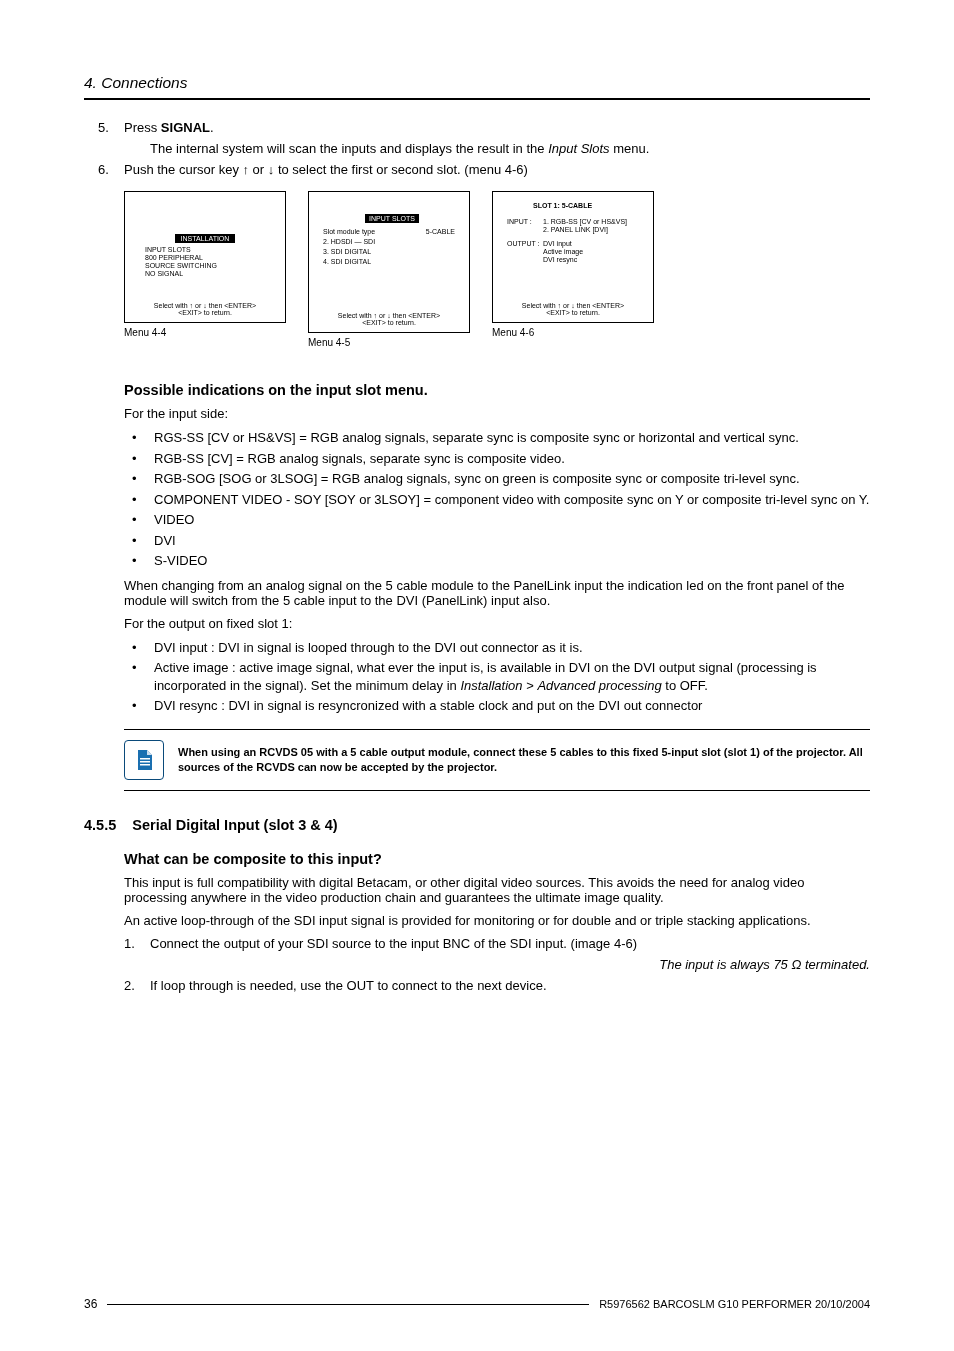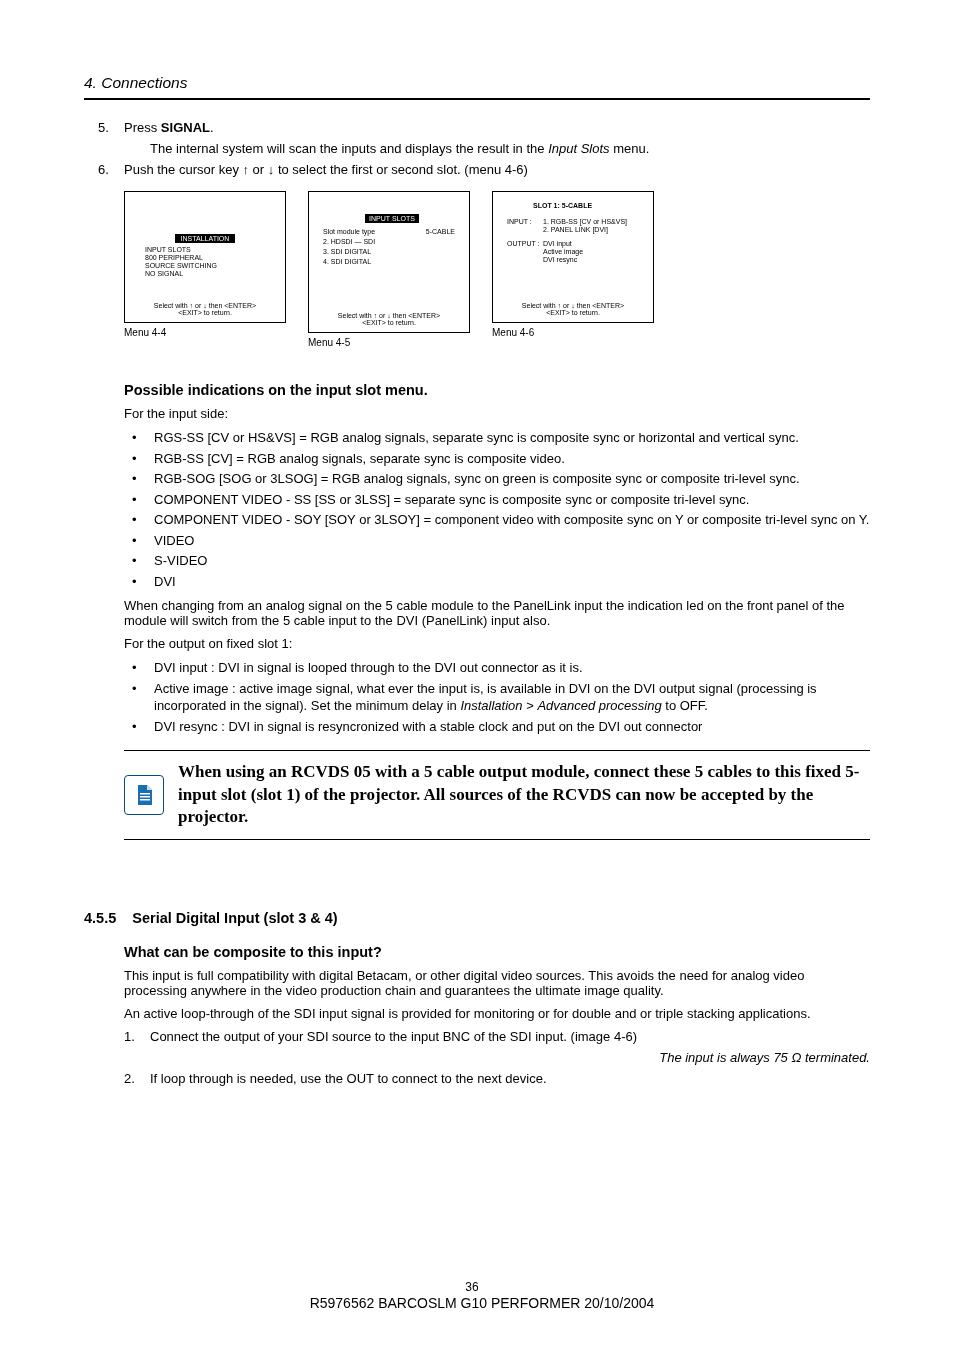--- a/index.html
+++ b/index.html
@@ -61,32 +61,32 @@
     border-top: 1.5px solid #000;
     border-bottom: 1.5px solid #000;
     padding: 10px 0;
   }
   .note-icon {
     width: 38px; height: 38px; border:1px solid #0a4a7a; border-radius:4px;
     background:#fff; display:flex; align-items:center; justify-content:center;
     flex: 0 0 38px; margin-right: 14px;
   }
   .note-icon svg { width:24px; height:24px; }
-  .note-text { font-weight: bold; font-size: 17px; line-height:1.35;font-family:Liberation Serif, serif;}
+  .note-text { font-weight: bold; font-size: 11px; line-height:1.35;}
   .sec-num-row { display:flex; gap:16px; align-items:baseline; margin-top:26px;}
-  .sec-num { font-weight:bold; font-size:14.5px;margin-top:44px;}
+  .sec-num { font-weight:bold; font-size:14.5px;}
   .sec-title { font-weight:bold; font-size:14.5px;}
   .italic { font-style: italic; }
   .page-footer {
     position:absolute; bottom:40px; left:84px; right:84px;
   }
-  .page-footer .line { display:flex; align-items:center;flex-direction:column; }
+  .page-footer .line { display:flex; align-items:center; }
   .page-footer .pg { font-size:12px; margin-right:10px;}
   .page-footer .rule { flex:1; border-top:1.5px solid #000; height:0;}
-  .page-footer .doc { font-size:14px; margin-left:10px; white-space:nowrap;}
+  .page-footer .doc { font-size:11px; margin-left:10px; white-space:nowrap;}
 </style>
 </head>
 <body>
 
 <div class="header-title">4.  Connections</div>
 <hr class="hr-heavy">
 
 <ol class="ol-step">
   <li>
     <span class="num">5.</span>
@@ -157,25 +157,24 @@
 
 </div>
 
 <div class="indent">
   <div class="section-h">Possible indications on the input slot menu.</div>
   <div class="para">For the input side:</div>
   <ul class="bullets">
     <li>RGS-SS [CV or HS&amp;VS] = RGB analog signals, separate sync is composite sync or horizontal and vertical sync.</li>
     <li>RGB-SS [CV] = RGB analog signals, separate sync is composite video.</li>
     <li>RGB-SOG [SOG or 3LSOG] = RGB analog signals, sync on green is composite sync or composite tri-level sync.</li>
-    <li>COMPONENT VIDEO - SS [SS or 3LSS] = separate sync is composite sync or composite tri-level sync.</li>
     <li>COMPONENT VIDEO - SOY [SOY or 3LSOY] = component video with composite sync on Y or composite tri-level sync on Y.</li>
     <li>VIDEO</li>
+    <li>DVI</li>
     <li>S-VIDEO</li>
-    <li>DVI</li>
   </ul>
   <div class="para">When changing from an analog signal on the 5 cable module to the PanelLink input the indication led on the front panel of the module will switch from the 5 cable input to the DVI (PanelLink) input also.</div>
   <div class="para">For the output on fixed slot 1:</div>
   <ul class="bullets">
     <li>DVI input :  DVI in signal is looped through to the DVI out connector as it is.</li>
     <li>
       <span>Active image :  active image signal, what ever the input is, is available in DVI on the DVI output signal (processing is incorporated in the signal).  Set the minimum delay in </span><span class="italic">Installation</span><span> &gt; </span><span class="italic">Advanced processing</span><span> to OFF.</span>
     </li>
     <li>DVI resync :  DVI in signal is resyncronized with a stable clock and put on the DVI out connector</li>
   </ul>

